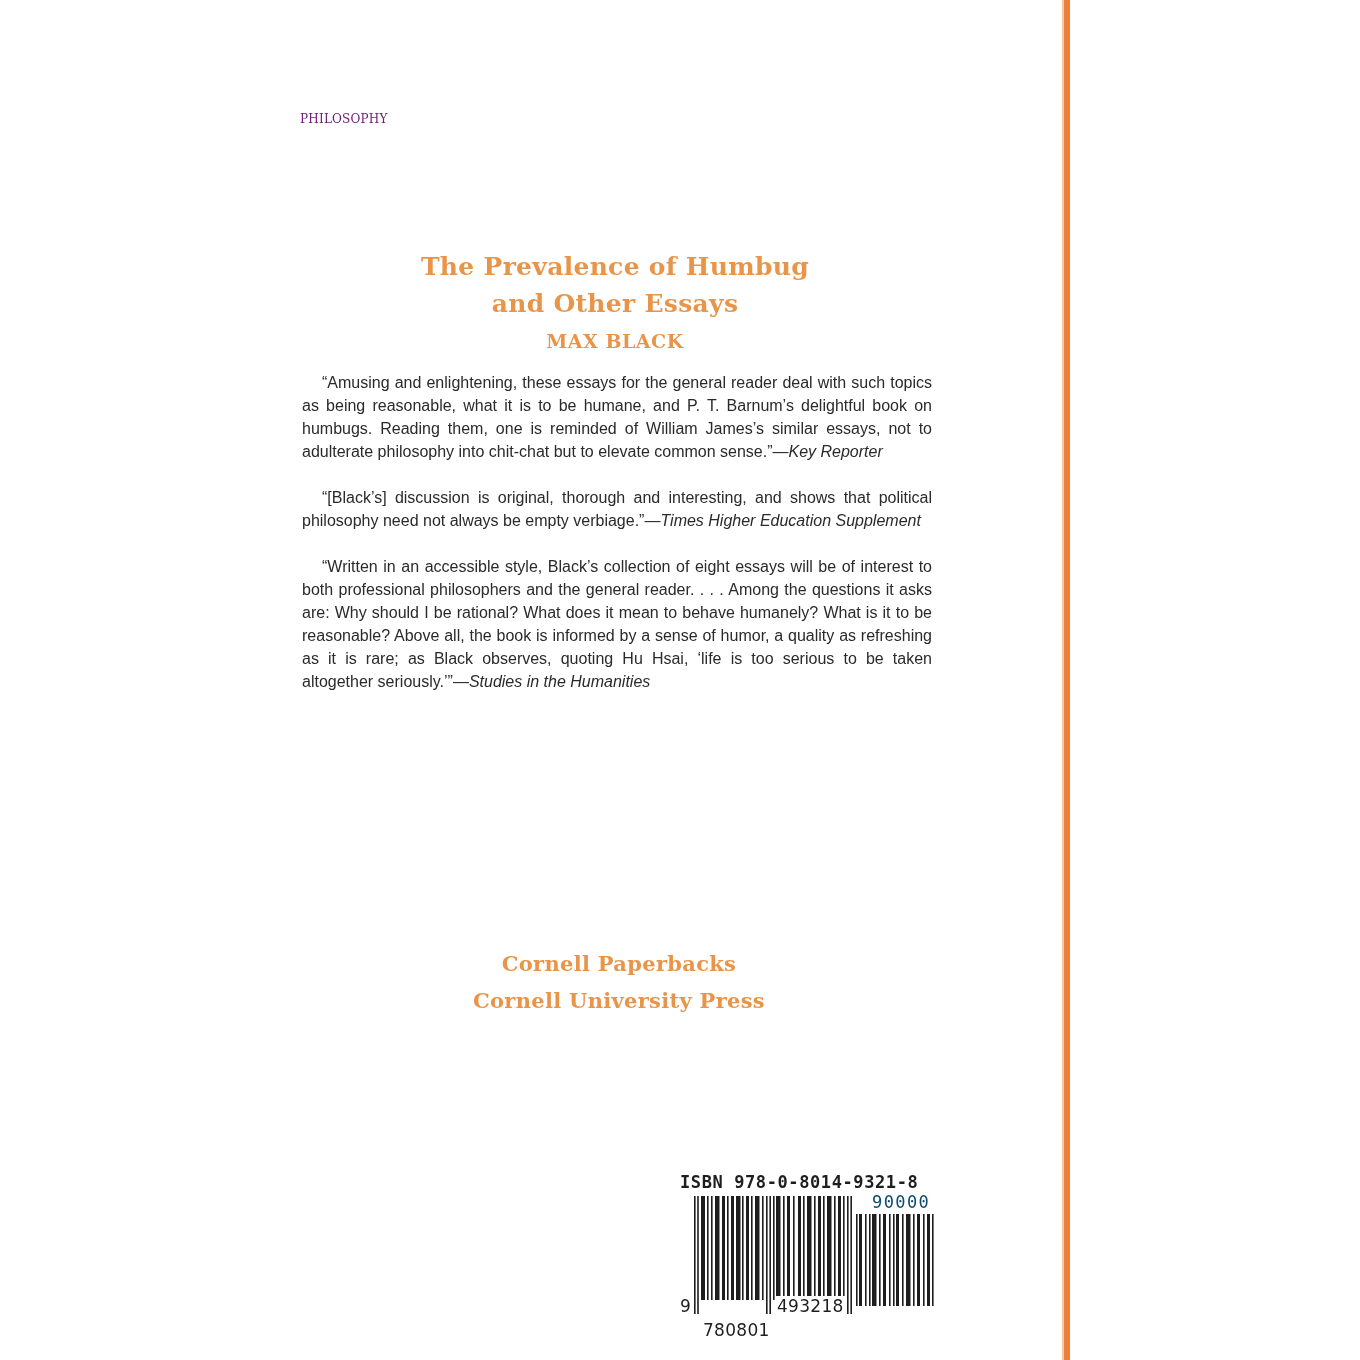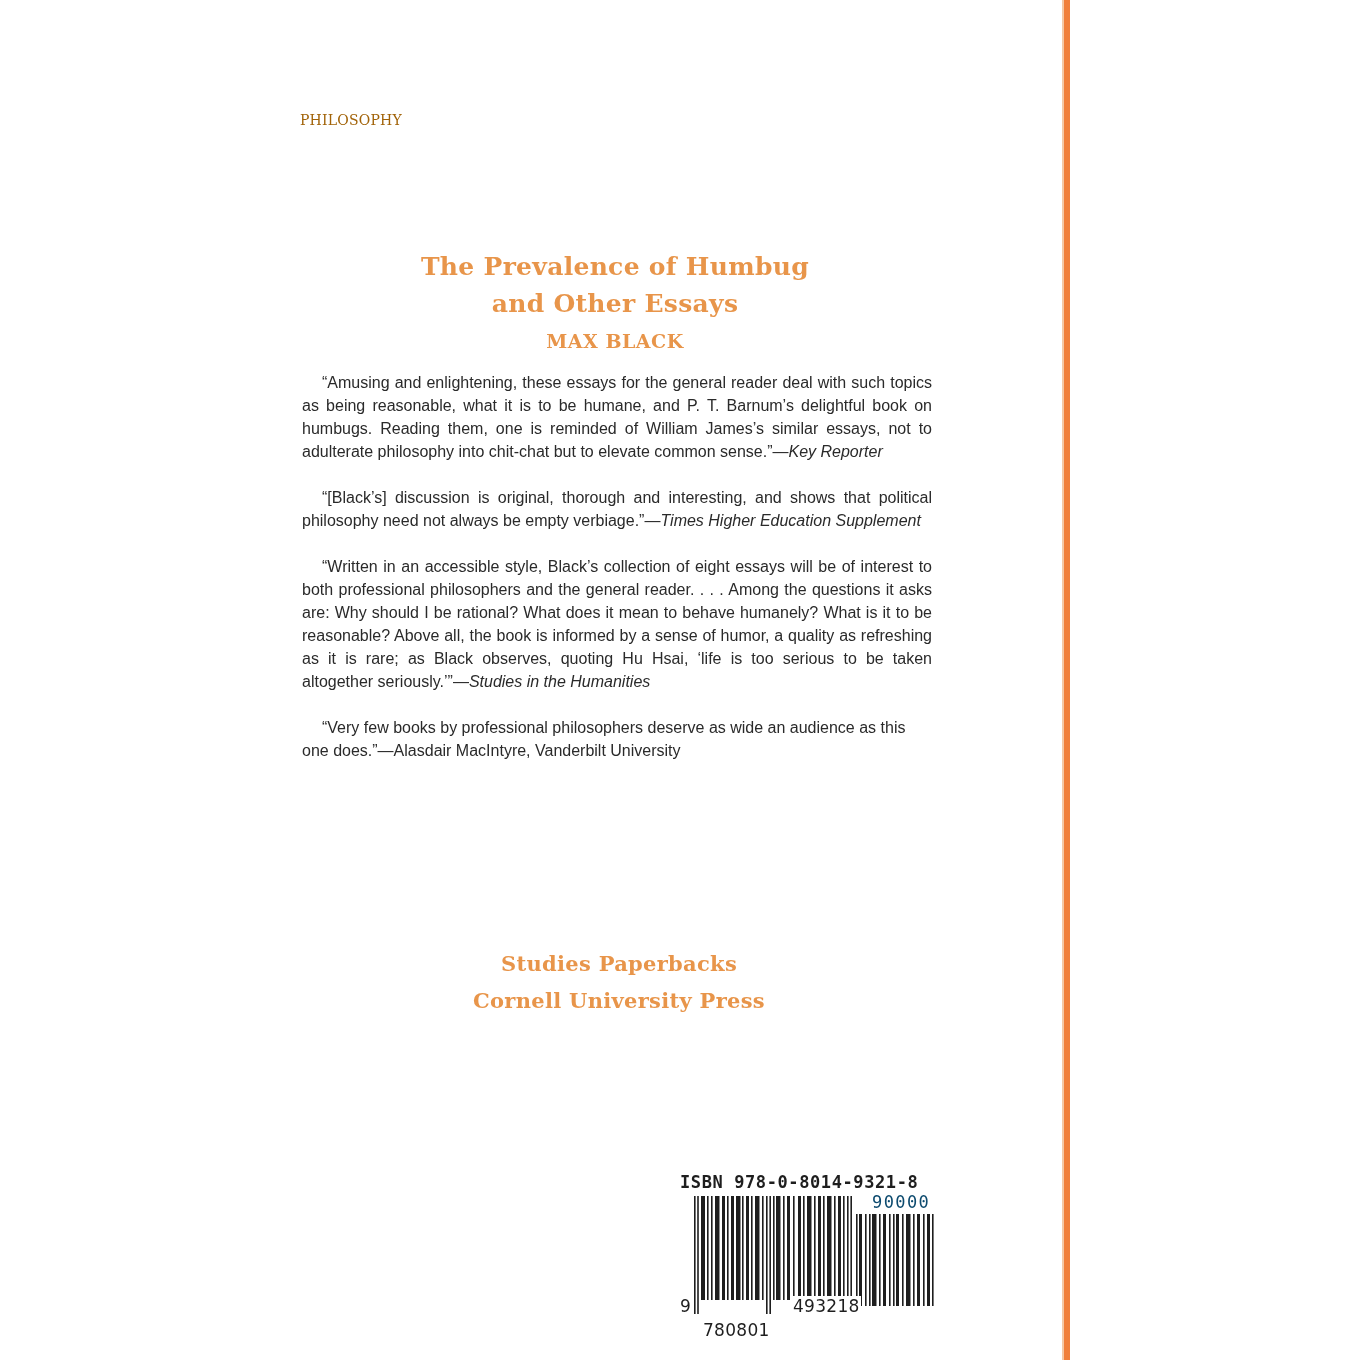--- a/index.html
+++ b/index.html
@@ -34,23 +34,23 @@
       position: absolute;
       left: -2px; top: 0;
       width: 2px; height: 100%;
       background: #f4c9a6;
     }
     .category {
       position: absolute;
       left: 300px;
       top: 112px;
       font-family: "DejaVu Serif", serif;
-      font-size: 14px;
+      font-size: 12px;
       letter-spacing: 0.2px;
-      color: #a16207;
+      color: #701a75;
     }
     .title-block {
       position: absolute;
       left: 300px;
       width: 630px;
       top: 248px;
       text-align: center;
       color: #e8954a;
       font-family: "DejaVu Serif", serif;
       font-weight: bold;
@@ -167,21 +167,20 @@
     .human-digits-right {
       position: absolute;
       left: 96px;
       top: 124px;
       font-family: "DejaVu Sans", sans-serif;
       font-size: 17px;
       letter-spacing: 0.3px;
       color: #1e1e1e;
       background: #fff;
       padding: 0 1px;
-      margin-left: 16px;
     }
   </style>
 </head>
 <body>
 
 <div class="cover">
 
   <div class="spine-line"></div>
 
   <div class="category">PHILOSOPHY</div>
@@ -189,25 +188,24 @@
   <div class="title-block">
     <span class="title-line">The Prevalence of Humbug</span>
     <span class="title-line">and Other Essays</span>
     <span class="author">MAX BLACK</span>
   </div>
 
   <div class="blurbs">
     <p class="blurb"><span>“Amusing and enlightening, these essays for the general reader deal with such topics as being reasonable, what it is to be humane, and P. T. Barnum’s delightful book on humbugs. Reading them, one is reminded of William James’s similar es­says, not to adulterate philosophy into chit-chat but to elevate common sense.”—</span><span class="source">Key Reporter</span></p>
     <p class="blurb"><span>“[Black’s] discussion is original, thorough and interesting, and shows that political philosophy need not always be empty verbiage.”—</span><span class="source">Times Higher Education Supplement</span></p>
     <p class="blurb"><span>“Written in an accessible style, Black’s collection of eight essays will be of interest to both professional philosophers and the general reader. . . . Among the questions it asks are: Why should I be rational? What does it mean to behave humanely? What is it to be reasonable? Above all, the book is informed by a sense of humor, a quality as refreshing as it is rare; as Black observes, quoting Hu Hsai, ‘life is too serious to be taken altogether seriously.’”—</span><span class="source">Studies in the Humanities</span></p>
-    <p class="blurb" style="text-align:left;"><span>“Very few books by professional philosophers deserve as wide an audience as this one does.”—Alasdair MacIntyre, Van­derbilt University</span></p>
   </div>
 
   <div class="publisher-block">
-    <span>Studies Paperbacks</span>
+    <span>Cornell Paperbacks</span>
     <span>Cornell University Press</span>
   </div>
 
   <div class="barcode">
     <div class="isbn-text">ISBN 978-0-8014-9321-8</div>
     <div class="price-code">90000</div>
 
     <svg class="main-bars" viewBox="0 0 158 118" preserveAspectRatio="none">
       <g fill="#1e1e1e">
 

